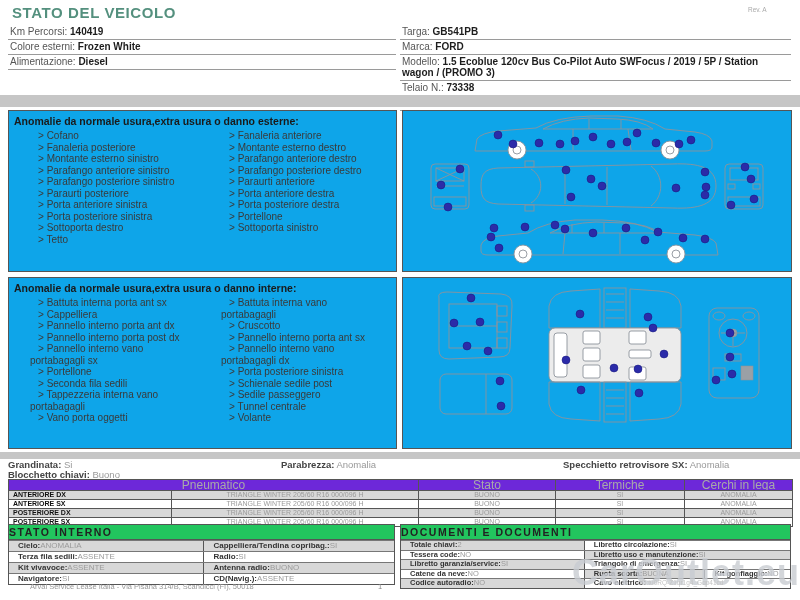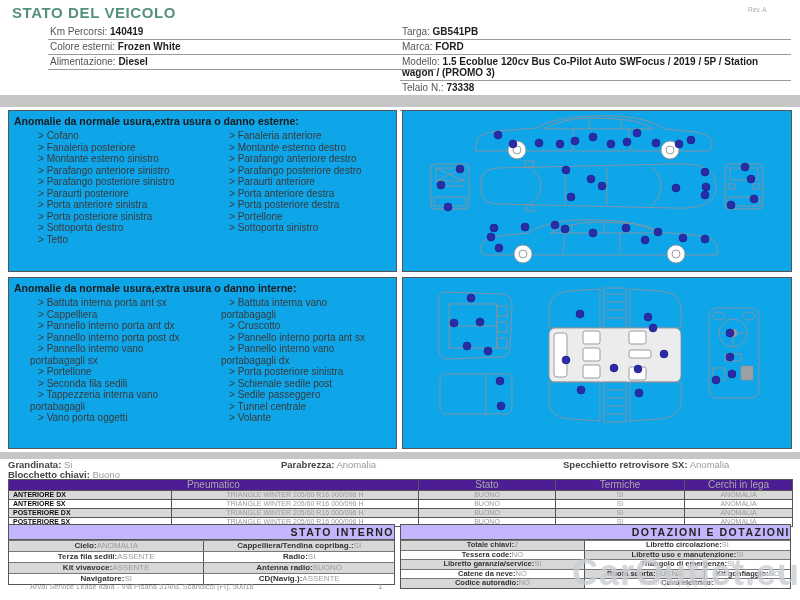--- a/index.html
+++ b/index.html
@@ -3,21 +3,21 @@
 <meta charset="utf-8">
 <style>
   html,body{margin:0;padding:0;background:#fff;}
   .page{position:relative;width:800px;height:600px;background:#fff;overflow:hidden;
         font-family:"Liberation Sans",sans-serif;color:#222;}
   
   .title{position:absolute;left:12px;top:4px;font-size:15px;font-weight:bold;
          color:#54907e;letter-spacing:.6px;}
   .rev{position:absolute;left:748px;top:6px;font-size:6.5px;color:#aaa;}
   .hdr-block{position:absolute;font-size:10px;line-height:11px;}
-  .hdr-left{left:8px;top:25px;width:388px;margin-left:40px;}
+  .hdr-left{left:8px;top:25px;width:388px;}
   .hdr-right{left:400px;top:25px;width:391px;}
   .hdr-row{border-bottom:1px solid #9a9a9a;padding:1px 2px 2px 2px;}
   .lab{color:#555;}
   .val{font-weight:bold;color:#1d1d1d;}
   .bar{position:absolute;left:0;width:800px;background:#c6c6c6;}
   .bar1{top:95px;height:12px;}
   .bar2{top:452px;height:7px;}
   
   .box{position:absolute;border:1px solid #555;background:#0ea5e9;box-sizing:border-box;}
   .ext-text{left:8px;top:110px;width:389px;height:162px;}
@@ -33,36 +33,36 @@
   
   .chk{position:absolute;font-size:9.5px;white-space:nowrap;}
   .chk .lab{color:#444;font-weight:bold;}
   .chk .gv{color:#999;}
   
   table{border-collapse:collapse;}
   .tires{position:absolute;left:8px;top:479px;}
   .cerchi{position:absolute;left:684px;top:479px;}
   .tires td,.tires th,.cerchi td,.cerchi th{border:1px solid #555;padding:0;height:8px;
         font-size:7px;line-height:8px;text-align:center;overflow:hidden;}
-  .tires th,.cerchi th{color:#a9a9a9;font-weight:normal;font-size:10px;height:10px;background:#4c1d95;}
+  .tires th,.cerchi th{color:#a9a9a9;font-weight:normal;font-size:12px;height:10px;background:#6d28d9;}
   .tires .pos{font-weight:bold;text-align:left;padding-left:4px;color:#111;}
   .tires .spec,.tires .st,.tires .tm,.cerchi .cl{color:#9b9b9b;}
   tr.g td{background:#d8d8d8;}
   
   .bt{position:absolute;top:524px;border:1px solid #555;box-sizing:border-box;background:#fff;}
   .bt-si{left:8px;width:387px;}
   .bt-doc{left:400px;width:391px;}
-  .bt-title{background:#c4b5fd;border-bottom:1px solid #555;text-align:right;
+  .bt-title{background:#22c55e;border-bottom:1px solid #555;text-align:left;
             font-size:10.5px;font-weight:bold;letter-spacing:1.5px;color:#222;padding:1px 0;}
   .bt-row{display:flex;border-top:1px solid #777;}
   .bt-row:first-of-type{border-top:none;}
   .bt-si .bt-row{font-size:8px;line-height:10px;height:10px;}
   .bt-doc .bt-row{font-size:7.5px;line-height:8.5px;height:8.5px;}
-  .bt-cell{display:flex;justify-content:center;box-sizing:border-box;
-           padding:0 16px;overflow:hidden;white-space:nowrap;}
+  .bt-cell{display:flex;justify-content:flex-start;box-sizing:border-box;
+           padding:0 9px;overflow:hidden;white-space:nowrap;}
   .bt-cell+.bt-cell{border-left:1px solid #555;}
   .c50{width:50.5%;} .c49{width:49.5%;}
   .c47{width:47%;} .c53{width:53%;} .c29{width:31%;} .c24{width:22%;}
   .bt-cell .lab{font-weight:bold;color:#333;}
   .bt-cell .gv{color:#9b9b9b;}
   .gbg{background:#d8d8d8;}
   
   .foot{position:absolute;top:582px;font-size:7.5px;color:#999;}
   .foot-co{left:30px;} .foot-pg{left:378px;color:#888;}
   .wm{position:absolute;right:0px;top:552px;font-size:36px;font-weight:bold;
@@ -398,21 +398,21 @@
           <span class="gv">SI</span>
         </div>
       <div class="bt-cell c49">
           <span class="lab">CD(Navig.):</span>
           <span class="gv">ASSENTE</span>
         </div>
     </div>
   </div>
 
   <div class="bt bt-doc">
-    <div class="bt-title">DOTAZIONI E DOTAZIONI</div>
+    <div class="bt-title">DOCUMENTI E DOCUMENTI</div>
     <div class="bt-row">
       <div class="bt-cell c47 gbg">
           <span class="lab">Totale chiavi:</span>
           <span class="gv">2</span>
         </div>
       <div class="bt-cell c53">
           <span class="lab">Libretto circolazione:</span>
           <span class="gv">SI</span>
         </div>
     </div>

